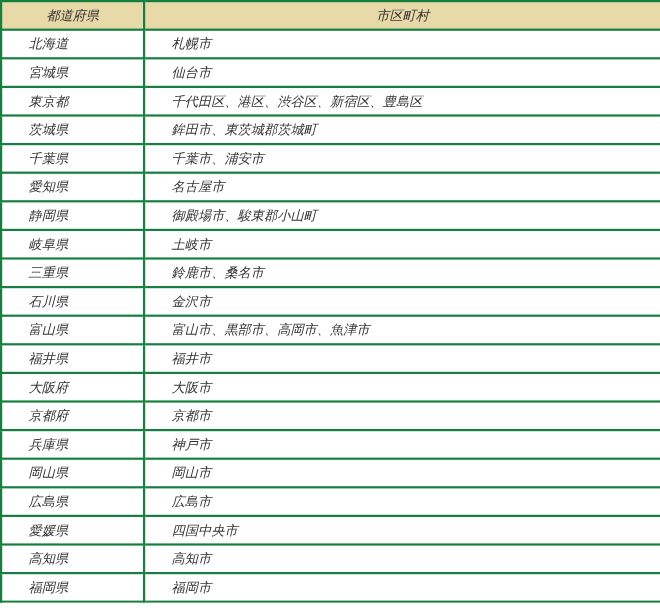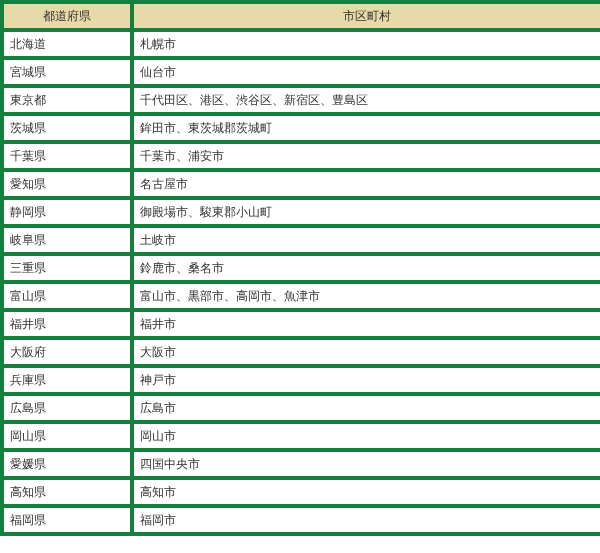--- a/index.html
+++ b/index.html
@@ -9,28 +9,29 @@
     font-size: 12px;
     color: #333;
     background: #fff;
   }
   table {
     width: 600px;
     border-collapse: collapse;
     table-layout: fixed;
   }
   th, td {
-    border: 4px solid #15803d;
-    padding: 4px 6px;
+    border: 2px solid #15803d;
+    padding: 4px 24px;
     text-align: left;
     vertical-align: middle;
     height: 16px;
     line-height: 16px;
     overflow: hidden;
     white-space: nowrap;
+    font-style: italic;
   }
   th {
     background: #e8d9a8;
     text-align: center;
     font-weight: normal;
   }
   col.pref { width: 130px; }
   col.city { width: 470px; }
 </style>
 </head>
@@ -78,42 +79,50 @@
       </tr>
       <tr>
         <td>岐阜県</td>
         <td>土岐市</td>
       </tr>
       <tr>
         <td>三重県</td>
         <td>鈴鹿市、桑名市</td>
       </tr>
       <tr>
+        <td>石川県</td>
+        <td>金沢市</td>
+      </tr>
+      <tr>
         <td>富山県</td>
         <td>富山市、黒部市、高岡市、魚津市</td>
       </tr>
       <tr>
         <td>福井県</td>
         <td>福井市</td>
       </tr>
       <tr>
         <td>大阪府</td>
         <td>大阪市</td>
       </tr>
       <tr>
+        <td>京都府</td>
+        <td>京都市</td>
+      </tr>
+      <tr>
         <td>兵庫県</td>
         <td>神戸市</td>
       </tr>
       <tr>
+        <td>岡山県</td>
+        <td>岡山市</td>
+      </tr>
+      <tr>
         <td>広島県</td>
         <td>広島市</td>
-      </tr>
-      <tr>
-        <td>岡山県</td>
-        <td>岡山市</td>
       </tr>
       <tr>
         <td>愛媛県</td>
         <td>四国中央市</td>
       </tr>
       <tr>
         <td>高知県</td>
         <td>高知市</td>
       </tr>
       <tr>

